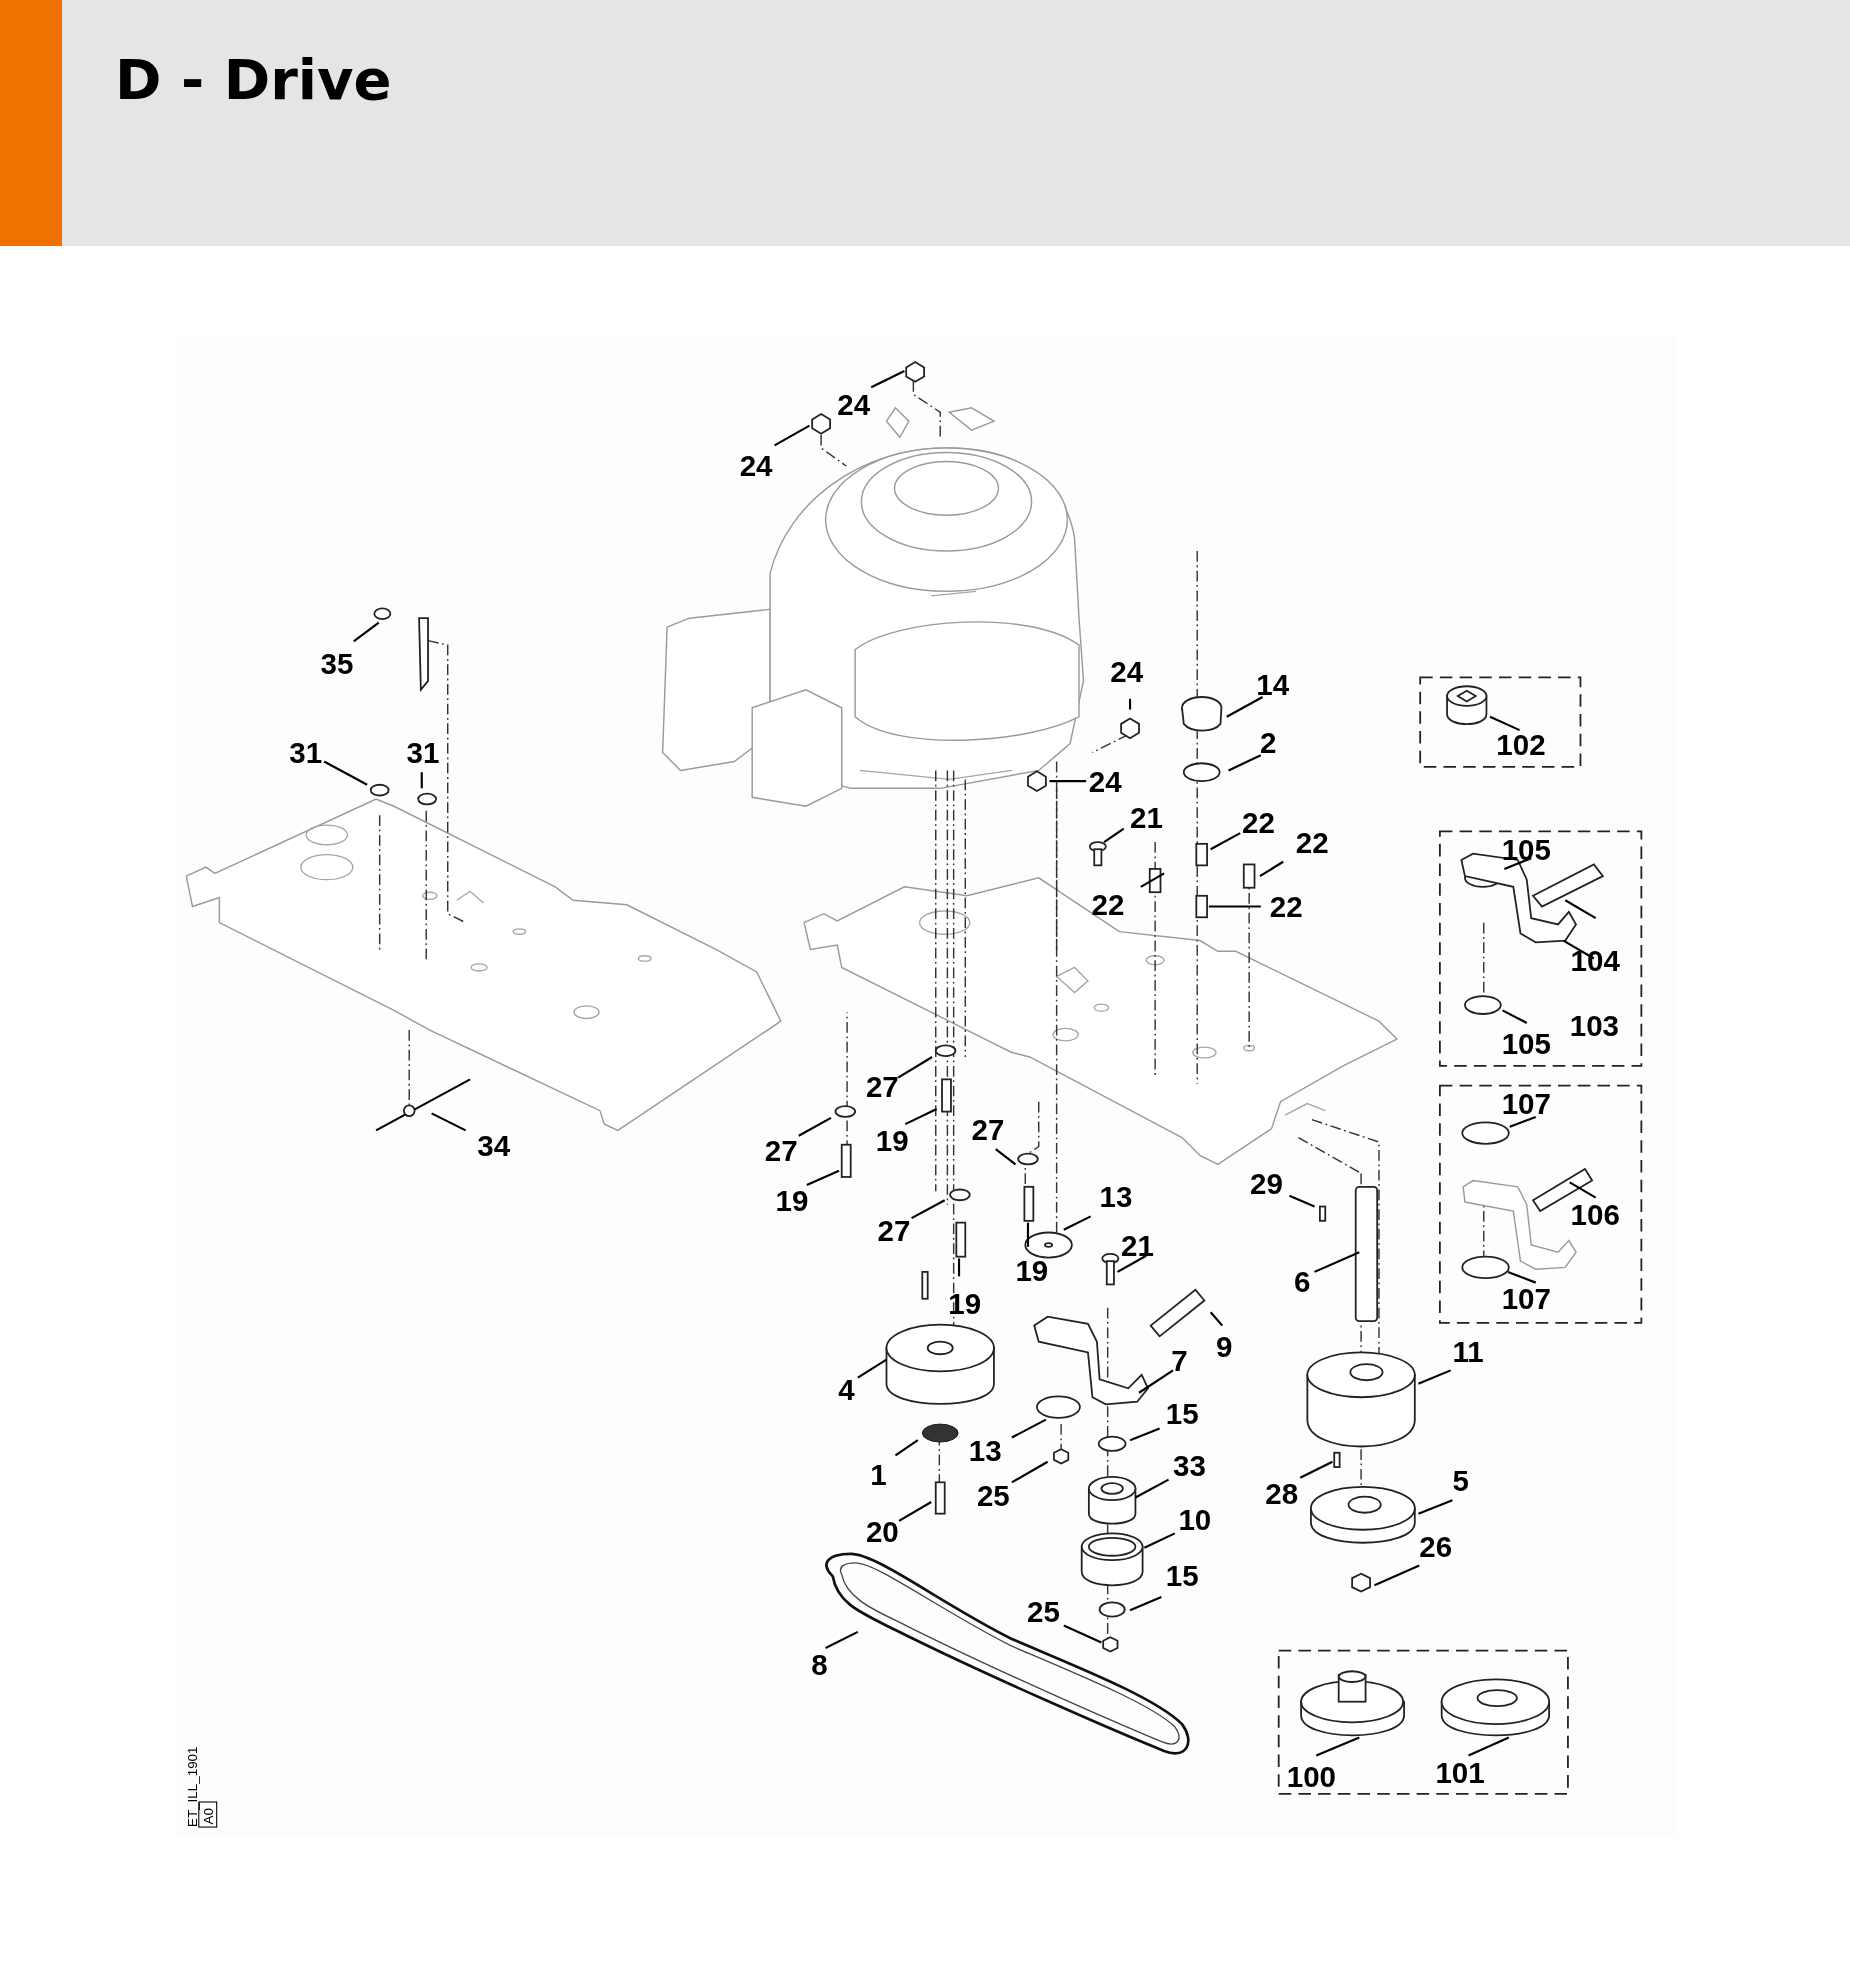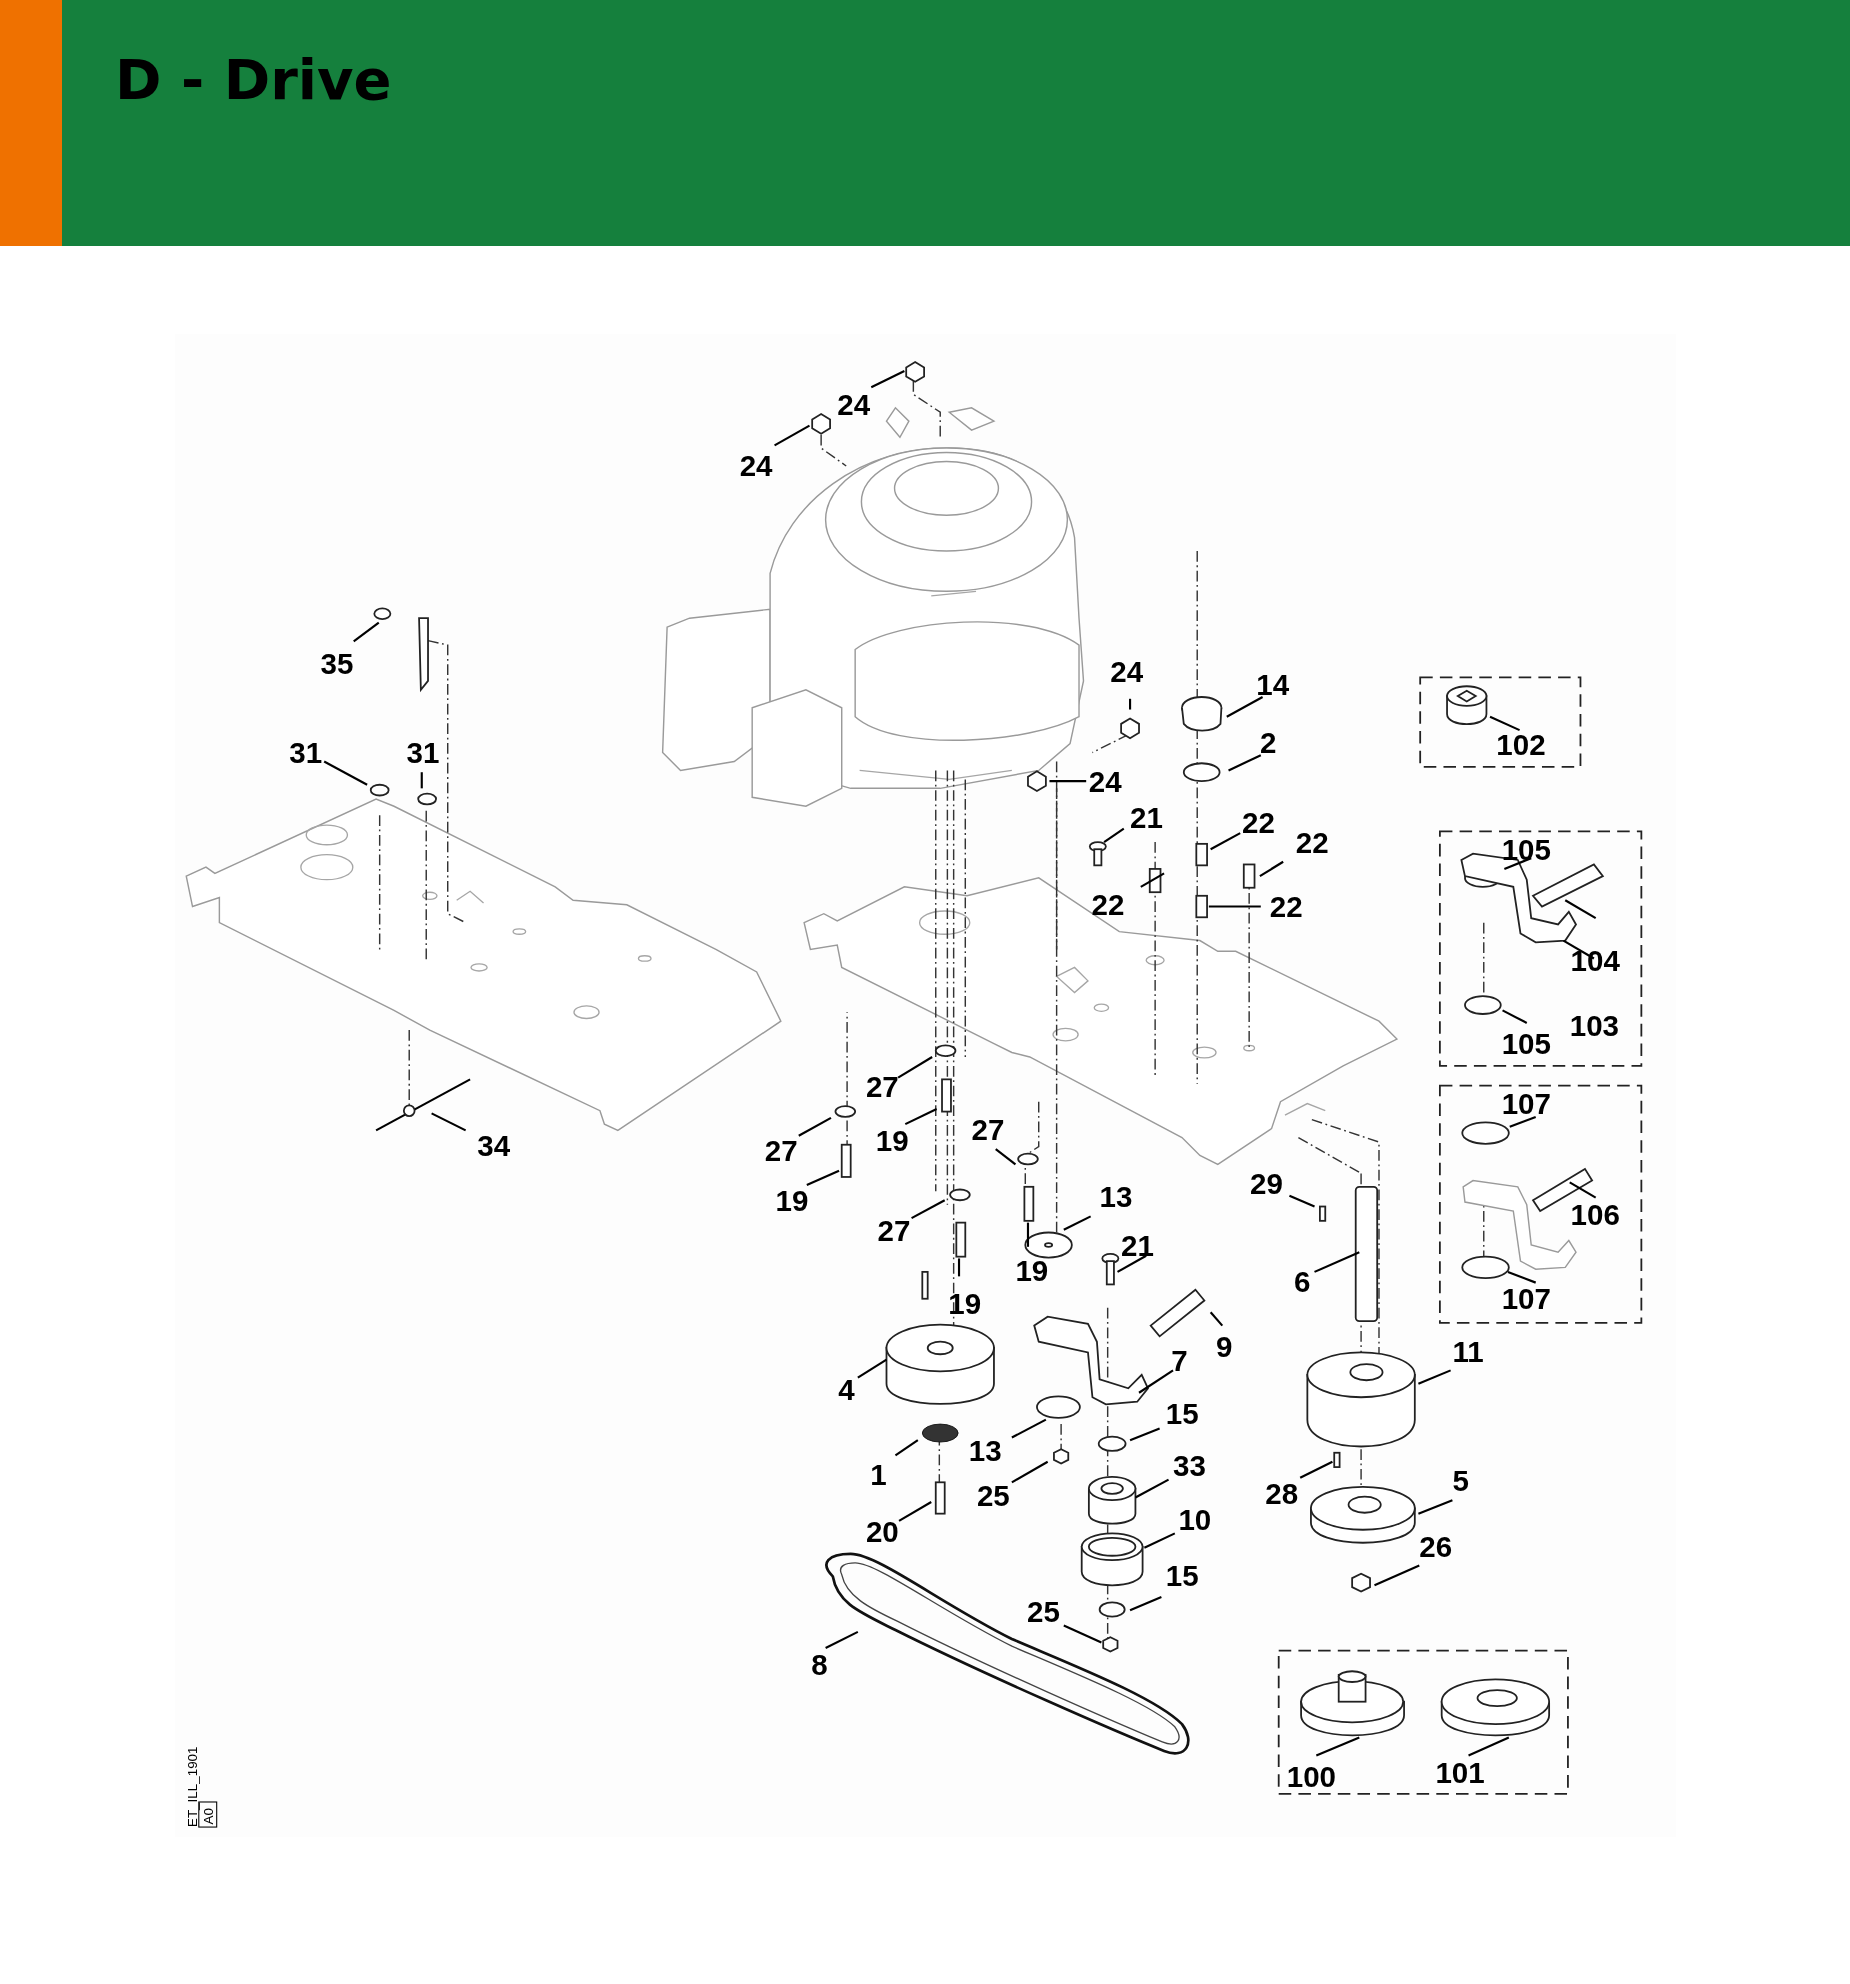--- a/index.html
+++ b/index.html
@@ -14,21 +14,21 @@
     .part { fill: #fff; stroke: #222; stroke-width: 2; }
     .faint { fill: #fff; stroke: #9a9a9a; stroke-width: 1.6; }
     .faint2 { fill: none; stroke: #a6a6a6; stroke-width: 1.5; }
     .leader { stroke: #000; stroke-width: 2.4; fill: none; }
     .dash { stroke: #333; stroke-width: 1.6; stroke-dasharray: 12 4 2 4; fill: none; }
     .box { stroke: #222; stroke-width: 2; stroke-dasharray: 14 8; fill: none; }
   </style>
 </head>
 <body>
 
-<div class="header" style="background: #15803d;">
+<div class="header" style="background: #e5e5e5;">
   <div class="accent" style="background: rgb(239, 113, 0);"></div>
   <div class="title">D - Drive</div>
 </div>
 
 <div class="canvas"></div>
 
 <svg class="diagram" viewBox="0 0 2066 2216" xmlns="http://www.w3.org/2000/svg">
 
   <g>
     <path class="faint" d="M208 978 L230 968 L240 975 L420 892 L440 900 L620 990 L640 1005 L700 1010 L800 1060 L845 1085 L872 1140 L690 1262 L675 1255 L670 1240 L480 1150 L440 1128 L245 1030 L245 1002 L215 1012 Z"></path>

